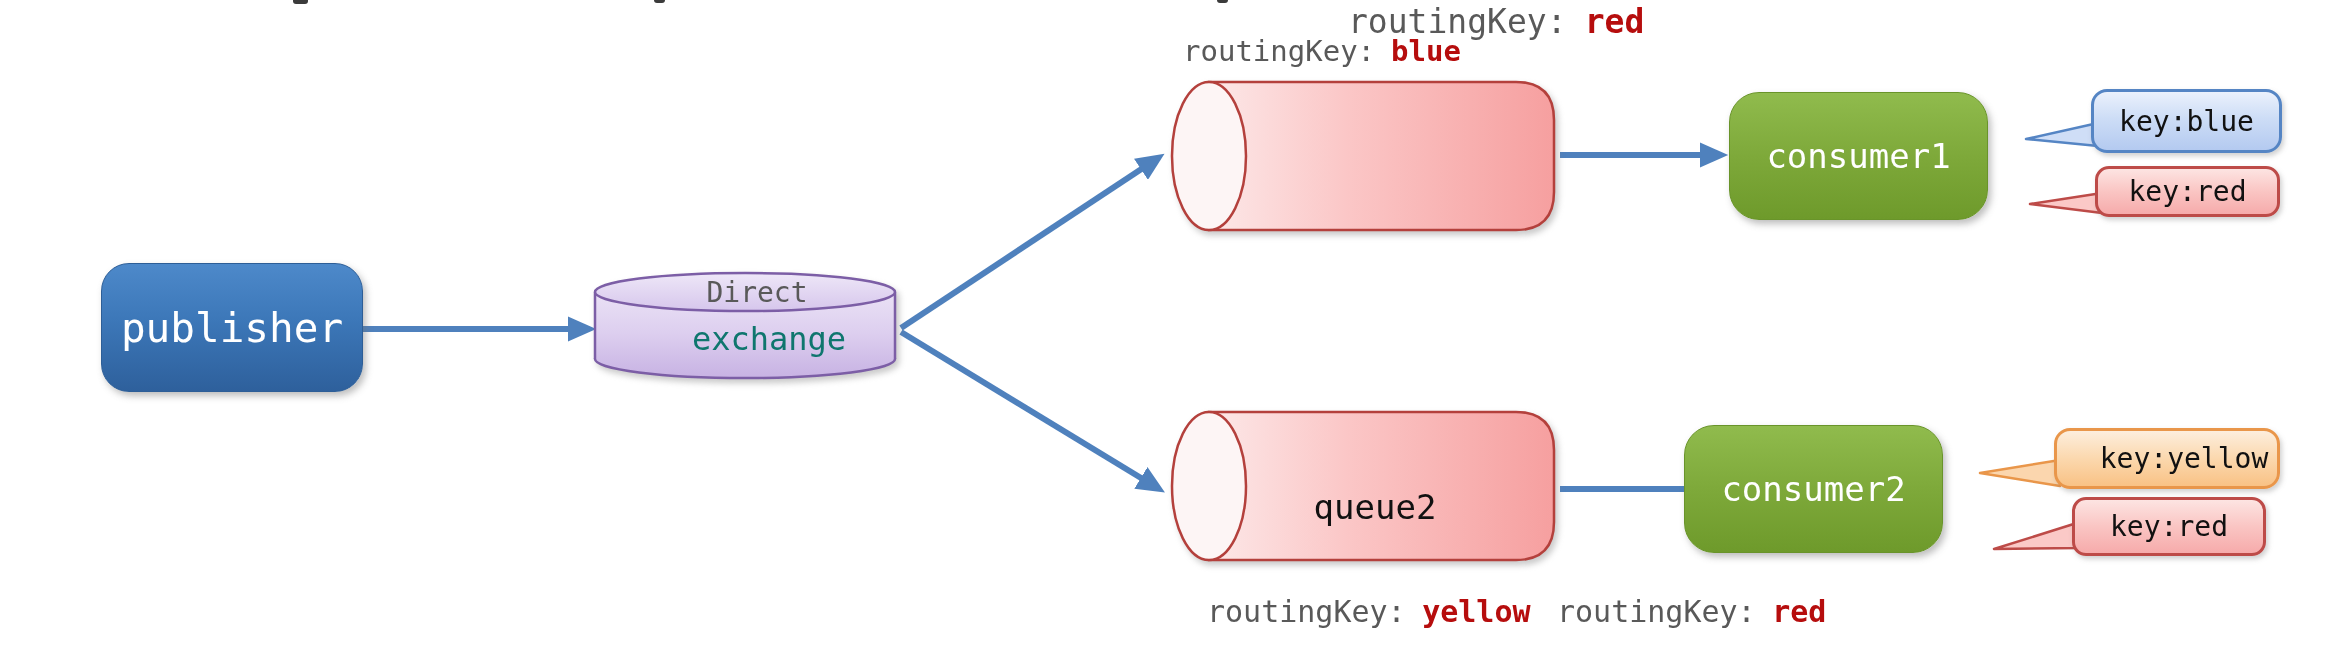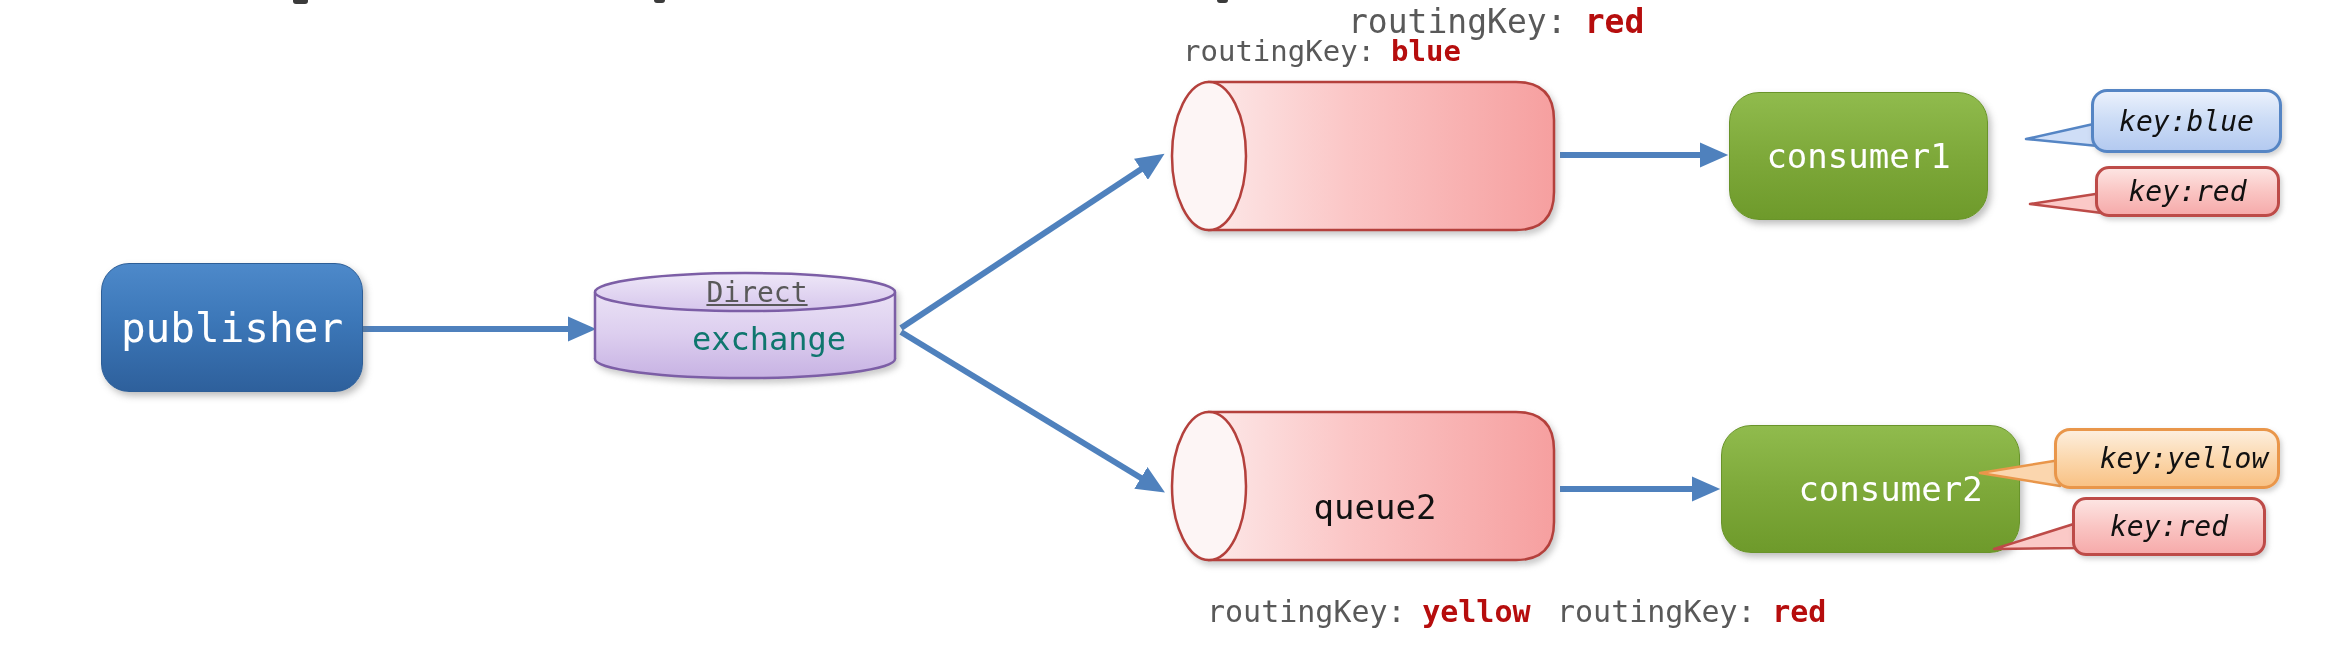--- a/index.html
+++ b/index.html
@@ -25,45 +25,44 @@
     left:93px;top:263px;width:260px;height:127px;border-radius:28px;
     background:linear-gradient(180deg,#4d89ca 0%,#3c77b8 45%,#2e609c 100%);
     border:1px solid #2d5e97;font-size:41px;margin-left:8px;
   }
   .consumer{
     width:257px;height:126px;border-radius:30px;
     background:linear-gradient(180deg,#90bb4d 0%,#7ea93a 50%,#6e9a2b 100%);
     border:1px solid #69942a;font-size:34px;
   }
   .consumer1{left:1729px;top:92px;}
-  .consumer2{left:1721px;top:425px;padding-left:40px;}
+  .consumer2{left:1684px;top:425px;}
 
   
   svg.shape{position:absolute;overflow:visible;filter:drop-shadow(3px 4px 3px rgba(120,120,120,.40));}
   .lbl{position:absolute;text-align:center;pointer-events:none;}
-  .exchange-kind{left:592px;top:276px;width:306px;font-size:28px;color:#595959;padding-left:24px;box-sizing:border-box;text-decoration:underline;}
+  .exchange-kind{left:592px;top:276px;width:306px;font-size:28px;color:#595959;padding-left:24px;box-sizing:border-box;}
   .exchange-name{left:616px;top:320px;width:306px;font-size:32px;color:#0f766e;}
   .queue-lbl{left:1170px;width:390px;font-size:34px;color:#111;padding-left:20px;box-sizing:border-box;}
   .queue1-lbl{top:138px;}
   .queue2-lbl{top:470px;margin-top:17px;}
 
   
   .rk{position:absolute;white-space:nowrap;color:#595959;}
   .rk .val{font-weight:bold;color:#b60d0d;margin-left:.55em;}
   .rk0{left:1348px;top:2px;font-size:33px;}
   .rk1{left:1183px;top:34px;font-size:29px;}
   .rk2{left:1207px;top:594px;font-size:30px;}
   .rk3{left:1557px;top:594px;font-size:30px;}
 
   
   .tag{
     position:absolute;display:flex;align-items:center;justify-content:center;
     font-size:28px;color:#111;box-sizing:border-box;z-index:3;
     box-shadow:2px 3px 5px rgba(120,120,120,.35);
-    font-style:italic;
   }
   .tag-blue{
     left:2091px;top:89px;width:191px;height:64px;border-radius:16px;
     border:3px solid #5585c4;background:linear-gradient(180deg,#ebf1fc 0%,#cdddf6 45%,#b4caf0 100%);
   }
   .tag-red1{
     left:2095px;top:166px;width:185px;height:51px;border-radius:14px;
     border:3px solid #bd4b48;background:linear-gradient(180deg,#fde4e2 0%,#fac5c3 50%,#f6abab 100%);
   }
   .tag-yellow{

